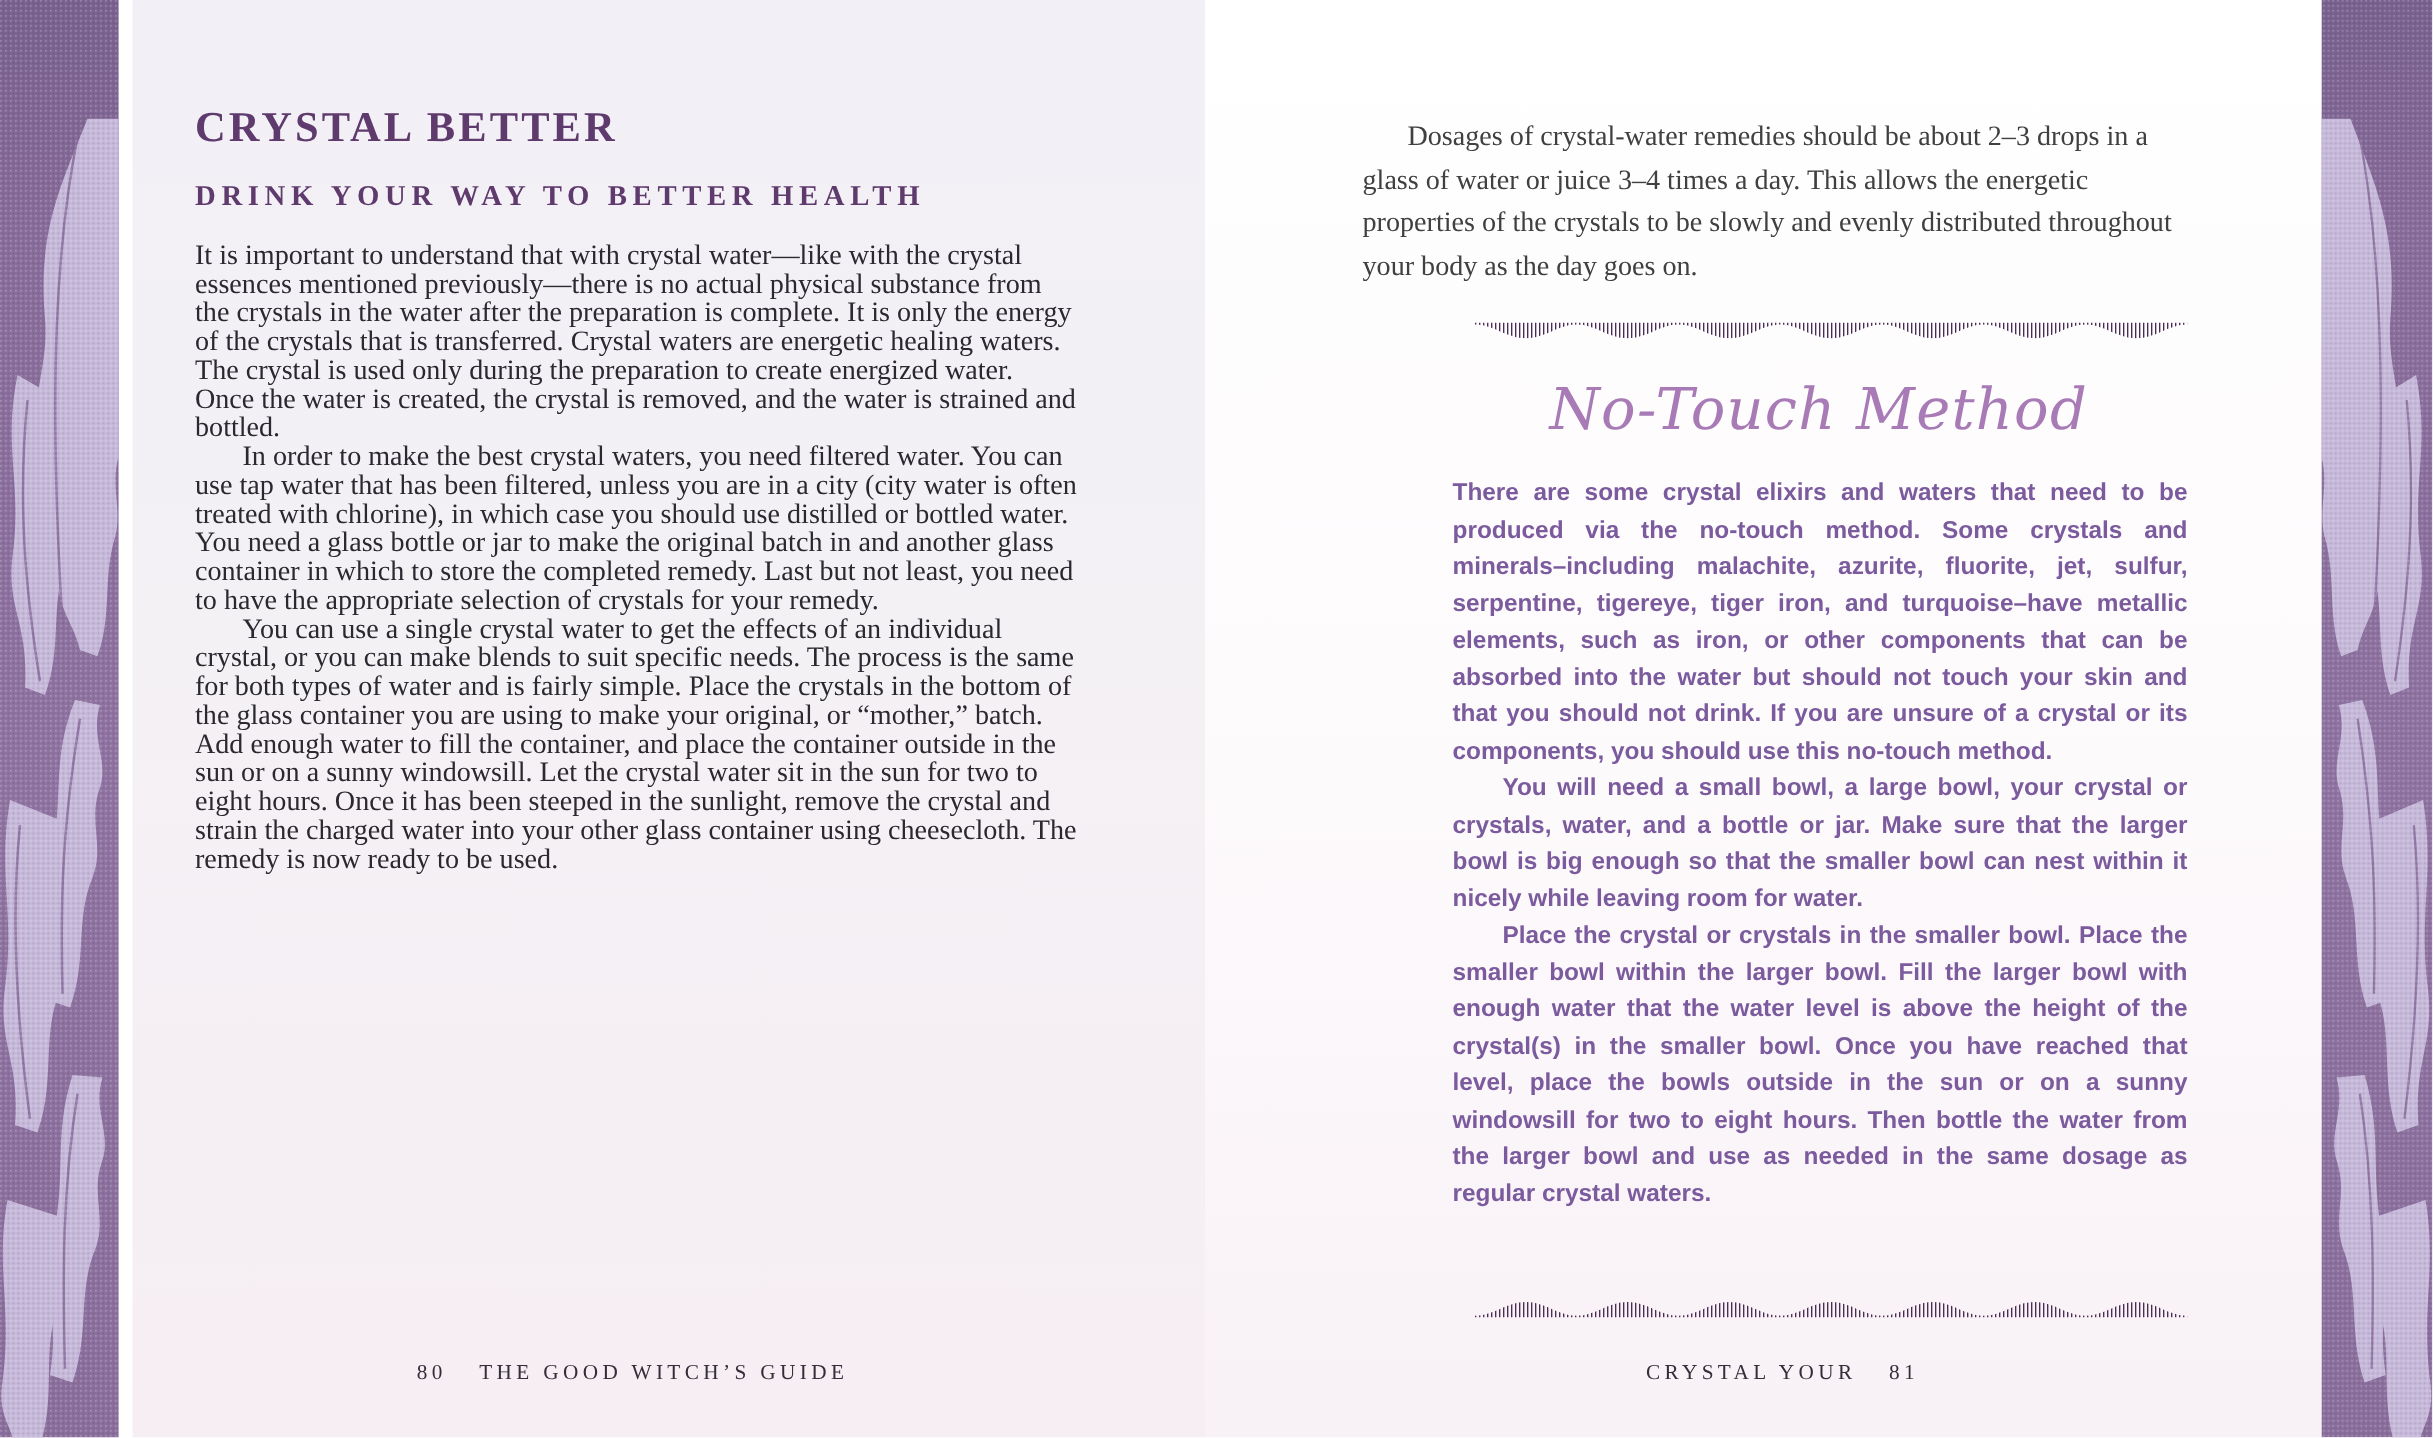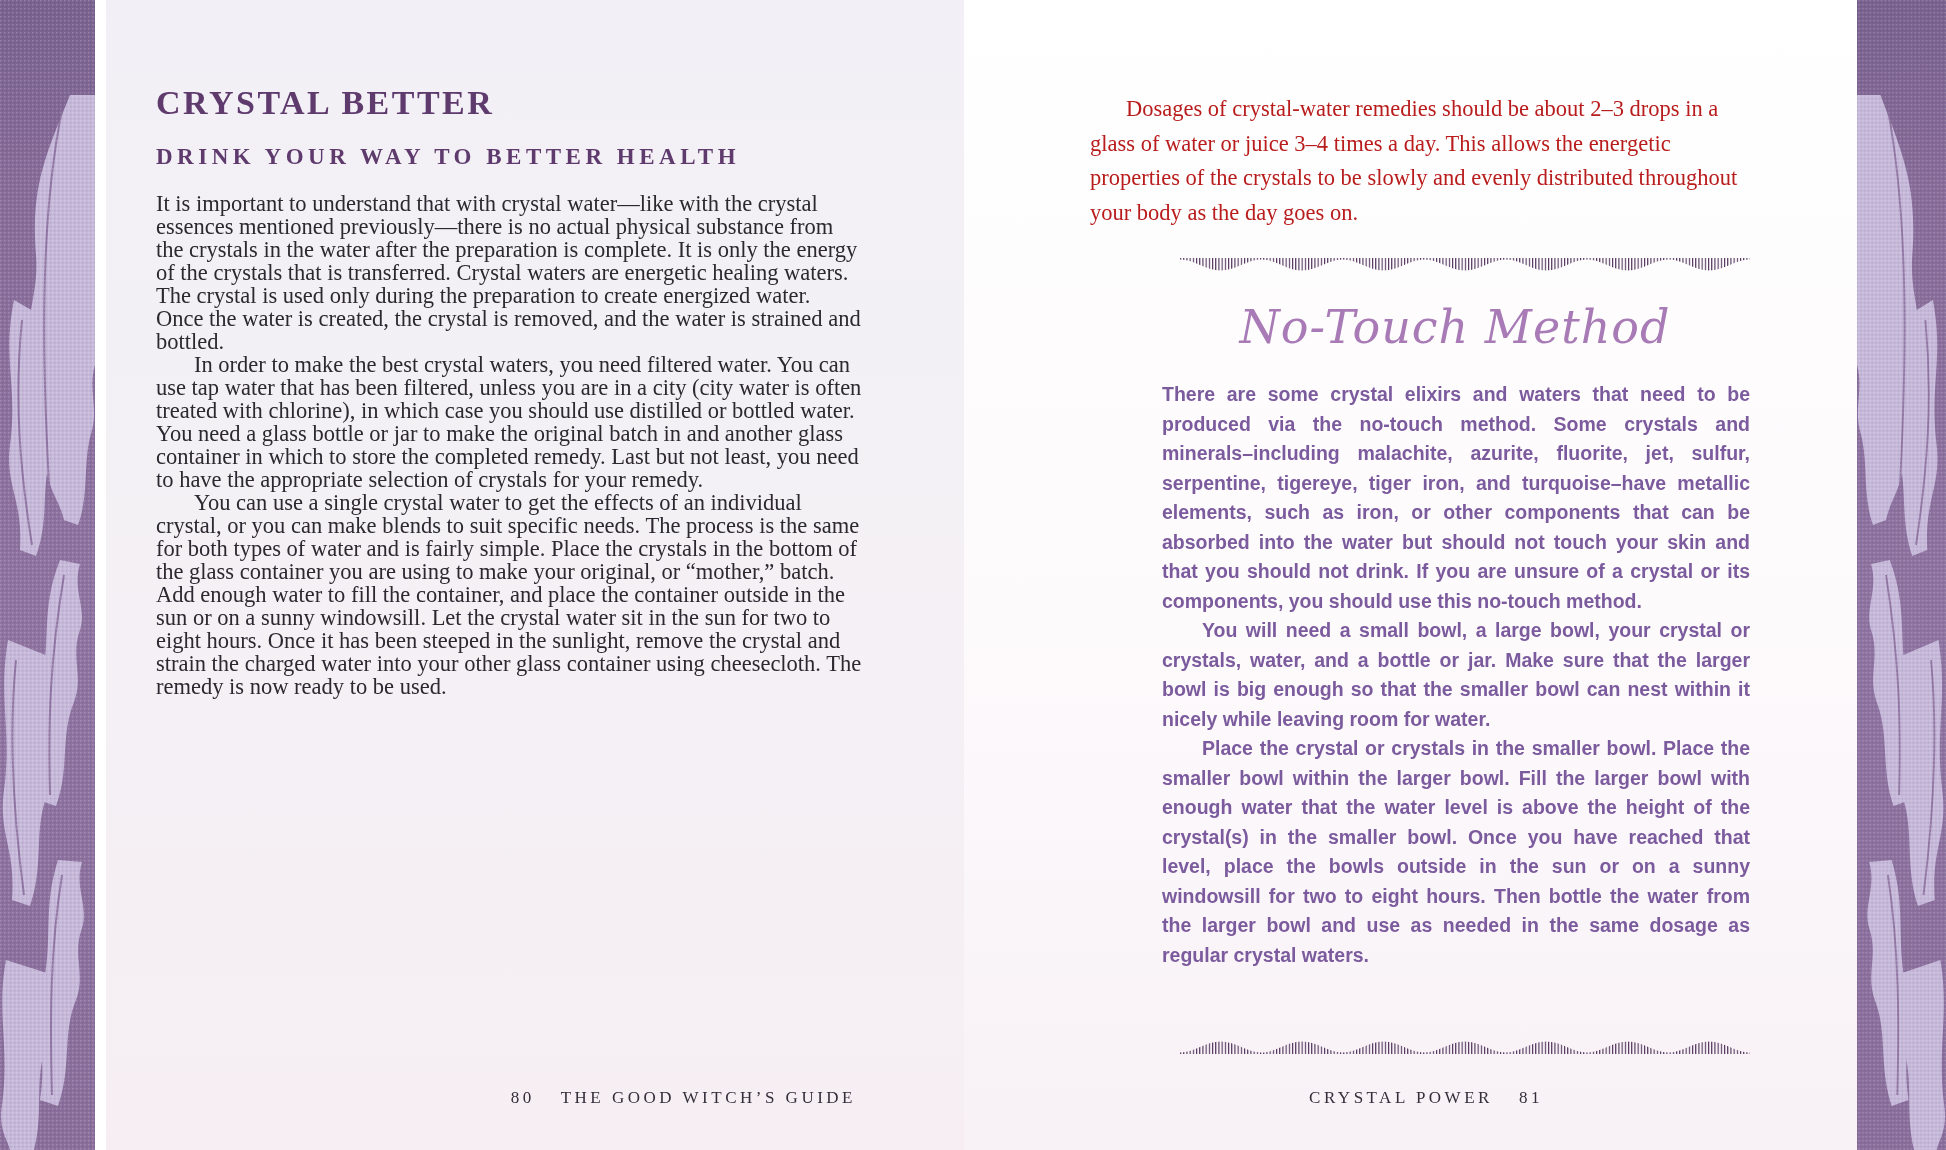--- a/index.html
+++ b/index.html
@@ -44,28 +44,28 @@
     font-size:22.5px; line-height:23px; color:#2c2830;
   }
   .lp-body p { margin:0; }
   .indent { text-indent:38px; }
 
   .page-footer {
     position:absolute; top:1088px;
     font-size:17px; letter-spacing:3.5px; color:#332e3a;
     text-align:center; white-space:nowrap;
   }
-  .lp-footer { left:156px; width:700px;text-align:right; }
+  .lp-footer { left:156px; width:700px; }
   .rp-footer { left:1090px; width:672px; }
   .footer-sep { display:inline-block; width:26px; }
 
   
   .rp-intro {
     position:absolute; left:1090px; top:92px; width:672px;
-    font-size:22.5px; line-height:34.6px; color:#b91c1c;
+    font-size:22.5px; line-height:34.6px; color:#404040;
     text-indent:36px;
   }
   .divider {
     position:absolute; left:1180px; width:570px; height:18px;
   }
   .divider svg { display:block; width:100%; height:100%; }
   .divider-top    { top:258px; }
   .divider-bottom { top:1036px; }
 
   .sidebar-heading {
@@ -195,14 +195,14 @@
       c15 0 25 -11 40.7 -11 c15.7 0 25.7 11 40.7 11
       c15 0 25 -11 40.7 -11 c15.7 0 25.7 11 40.7 11
       c15 0 25 -11 40.7 -11 c15.7 0 25.7 11 40.7 11
       c15 0 25 -11 40.7 -11 c15.7 0 25.7 11 40.7 11
       c15 0 25 -11 40.7 -11 c15.7 0 25.7 11 40.7 11
       L570 18 L0 18 Z"></path>
   </svg>
 </div>
 
 <div class="page-footer rp-footer">
-  <span>CRYSTAL POWER</span><span class="footer-sep"></span><span>81</span>
+  <span>CRYSTAL YOUR</span><span class="footer-sep"></span><span>81</span>
 </div>
 
 </body></html>

